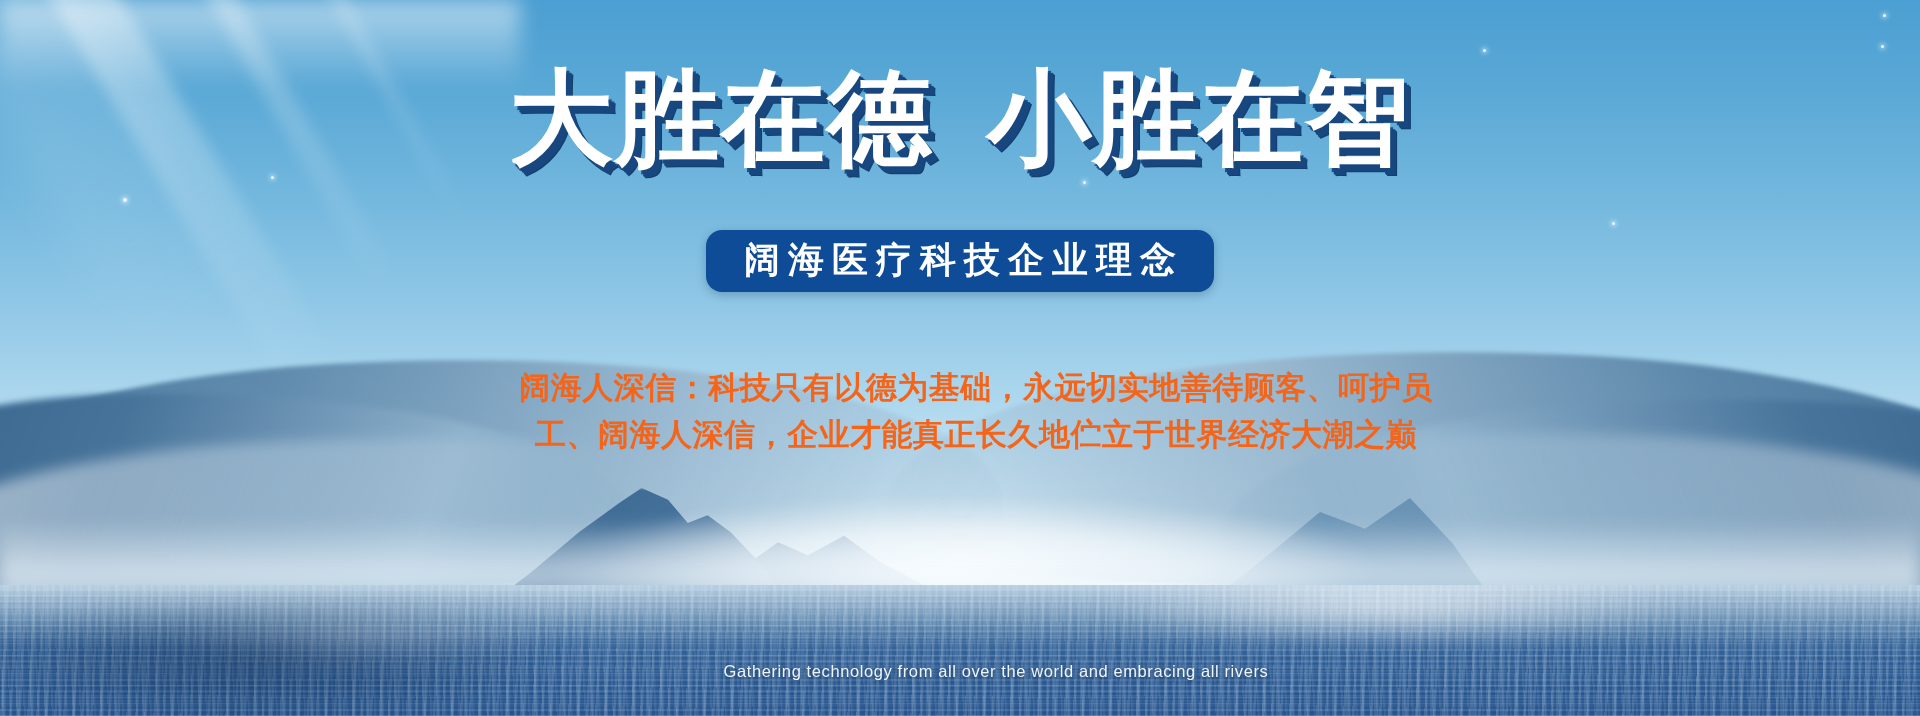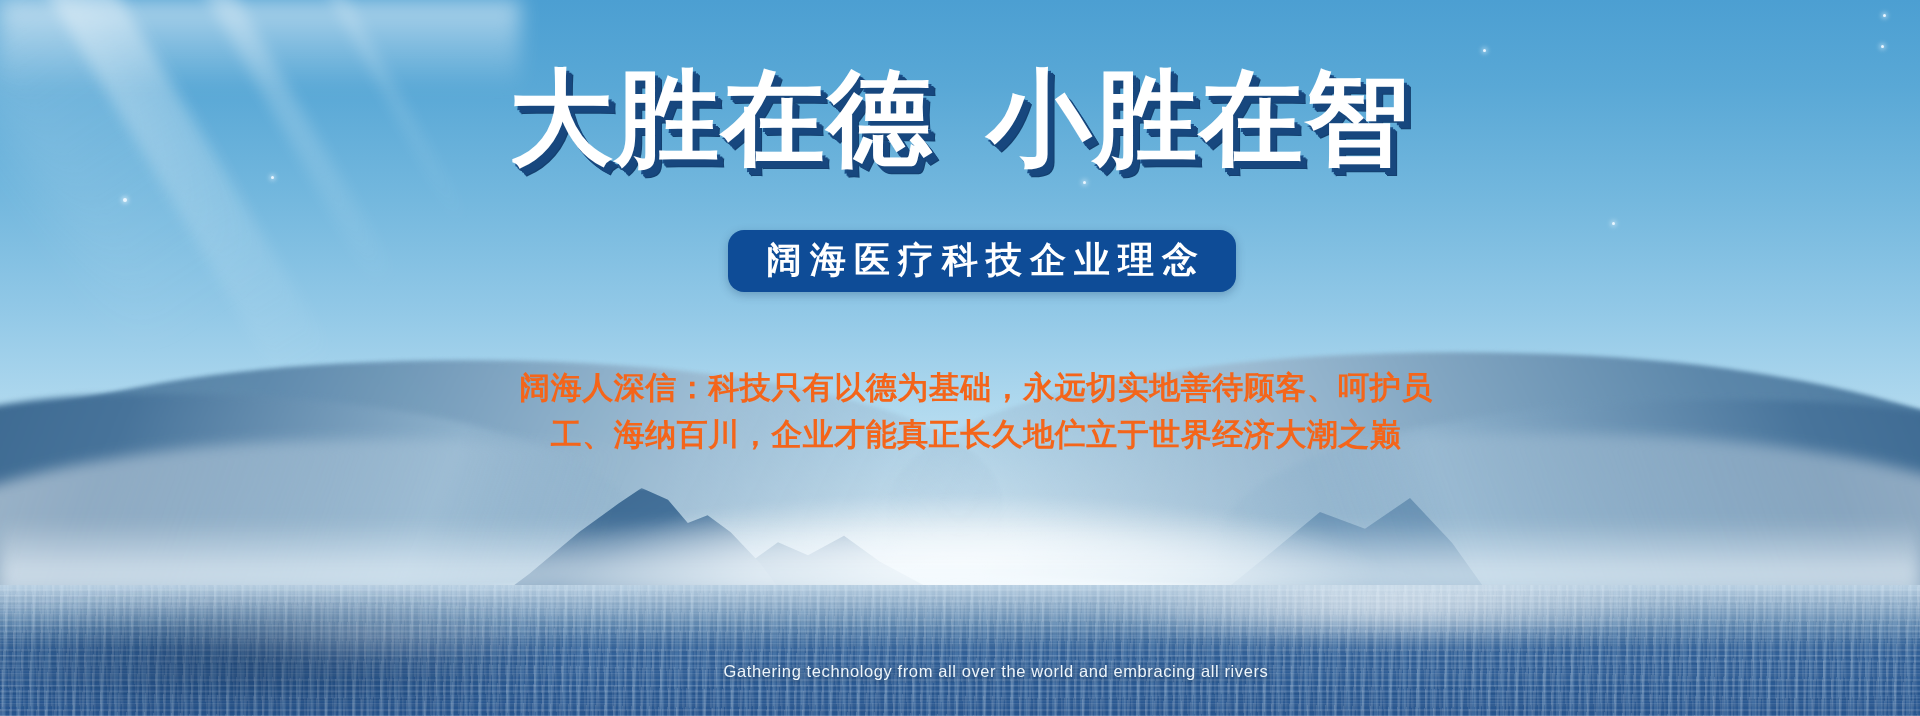--- a/index.html
+++ b/index.html
@@ -192,21 +192,20 @@
        3px 4px 0 #1a4f8a;
   }
   .headline .gap{display:inline-block;width:54px;}
 
   .badge{
     position:absolute;left:50%;top:218px;transform:translateX(-50%);
     background:#0e4c97;
     border-radius:16px;
     padding:11px 30px 13px 30px;
     box-shadow:0 3px 10px rgba(10,45,90,.28);
-    margin-left:22px;
   }
   .badge-text{
     font-family:"DejaVu Sans","Liberation Sans",sans-serif;
     font-weight:700;
     font-size:36px;
     line-height:1.05;
     letter-spacing:8px;
     color:#ffffff;
     white-space:nowrap;
     text-indent:8px;
@@ -307,19 +306,19 @@
       <span>大胜在德</span><span class="gap"></span><span>小胜在智</span>
     </div>
 
     <div class="badge">
       <div class="badge-text">阔海医疗科技企业理念</div>
     </div>
 
 
     <div class="statement">
       <div>阔海人深信：科技只有以德为基础，永远切实地善待顾客、呵护员</div>
-      <div>工、海纳百川，企业才能真正长久地伫立于世界经济大潮之巅</div>
+      <div>工、阔海人深信，企业才能真正长久地伫立于世界经济大潮之巅</div>
     </div>
 
     <div class="motto-en">Gathering technology from all over the world and embracing all rivers</div>
 
   </div>
 </div>
 
 </body></html>

